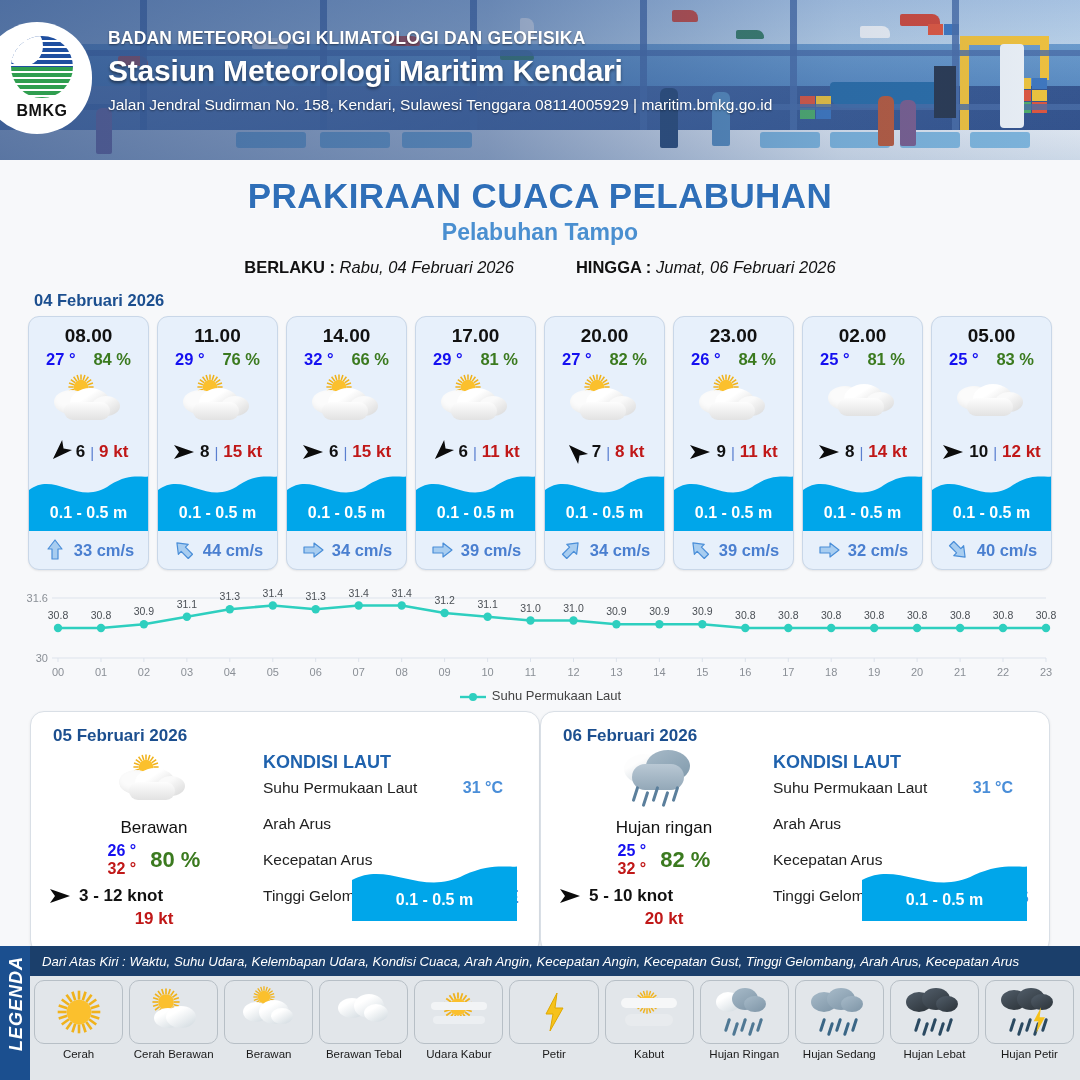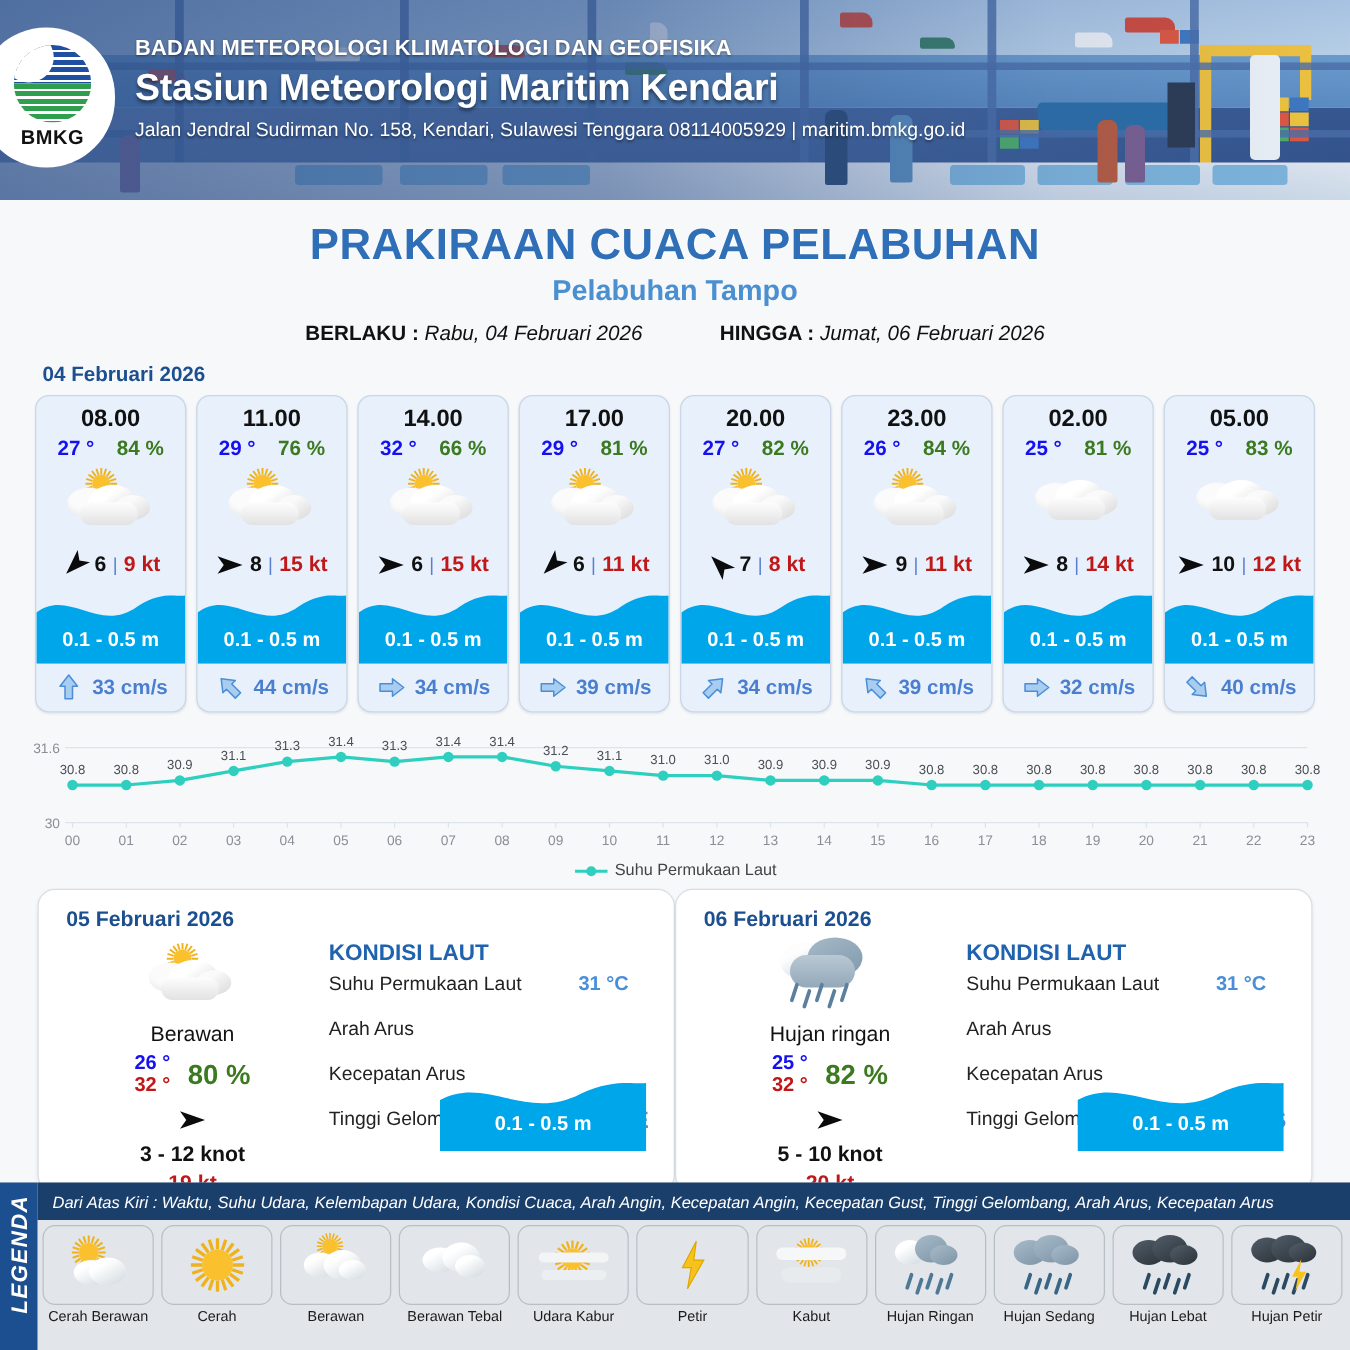--- a/index.html
+++ b/index.html
@@ -115,21 +115,21 @@
             height:243px; position:relative; box-shadow:0 1px 3px rgba(0,0,0,.07); }
   .dp-date { position:absolute; left:22px; top:14px; font-size:17px; font-weight:bold; color:#1c4f8f; }
   .dp-left { position:absolute; left:18px; top:38px; width:210px; text-align:center; }
   .dp-icon { display:flex; justify-content:center; height:66px; align-items:center; }
   .dp-cond { font-size:17px; color:#111; margin-top:2px; }
   .dp-temps { display:flex; align-items:center; justify-content:center; gap:14px; margin-top:4px; }
   .dp-tcol { display:flex; flex-direction:column; line-height:1.15; }
   .dp-tmin { font-size:16px; font-weight:bold; color:#1510f0; }
   .dp-tmax { font-size:16px; font-weight:bold; color:#c01818; }
   .dp-hum { font-size:22px; font-weight:bold; color:#3b7a1f; }
-  .dp-wind { display:flex; align-items:center; justify-content:space-between; gap:8px; margin-top:7px;flex-direction:column; }
+  .dp-wind { display:flex; align-items:center; justify-content:flex-start; gap:8px; margin-top:7px; }
   .dp-wind-txt { font-size:17px; font-weight:bold; color:#111; }
   .dp-gust { font-size:17px; font-weight:bold; color:#c01818; margin-top:3px; }
   .dp-right { position:absolute; left:232px; top:40px; right:12px; }
   .dp-title { font-size:18px; font-weight:bold; color:#1f62ad; }
   .dp-row { position:relative; height:36px; font-size:15.5px; color:#222; }
   .dp-val { position:absolute; right:24px; top:0; font-size:16px; font-weight:bold; color:#4a8ed8; }
   .dp-cur-dir { position:absolute; right:8px; top:22px; display:flex; align-items:center; gap:6px;margin-top:46px; }
   .dp-cur-dir .lbl { font-size:19px; font-weight:bold; color:#4a8ed8; }
   .dp-speed { position:absolute; right:20px; top:96px; font-size:16px; font-weight:bold; color:#4a8ed8; }
   .dp-wave { position:absolute; right:10px; bottom:6px; width:165px; height:58px; }
@@ -945,20 +945,48 @@
   </div>
 
 <div class="legend-strip">
   <div class="legend-side">
     <div class="legend-side-txt">LEGENDA</div>
   </div>
   <div class="legend-note">Dari Atas Kiri : Waktu, Suhu Udara, Kelembapan Udara, Kondisi Cuaca, Arah Angin, Kecepatan Angin, Kecepatan Gust, Tinggi Gelombang, Arah Arus, Kecepatan Arus</div>
   <div class="legend-items" id="legend-root">
       <div class="li">
         <div class="li-box">
+          <span class="sun-full"><svg width="44" height="44" viewBox="0 0 32 32">
+              <line x1="25" y1="16" x2="31.5" y2="16" stroke="#f0b21c" stroke-width="1.9"></line>
+              <line x1="24.559508646656383" y1="18.781152949374526" x2="30.74137600257488" y2="20.789763412811684" stroke="#f0b21c" stroke-width="1.9"></line>
+              <line x1="23.281152949374526" y1="21.290067270632257" x2="28.539763412811688" y2="25.110671410533335" stroke="#f0b21c" stroke-width="1.9"></line>
+              <line x1="21.290067270632257" y1="23.281152949374526" x2="25.110671410533335" y2="28.539763412811688" stroke="#f0b21c" stroke-width="1.9"></line>
+              <line x1="18.781152949374526" y1="24.559508646656383" x2="20.789763412811688" y2="30.74137600257488" stroke="#f0b21c" stroke-width="1.9"></line>
+              <line x1="16" y1="25" x2="16" y2="31.5" stroke="#f0b21c" stroke-width="1.9"></line>
+              <line x1="13.218847050625474" y1="24.559508646656383" x2="11.210236587188316" y2="30.74137600257488" stroke="#f0b21c" stroke-width="1.9"></line>
+              <line x1="10.709932729367743" y1="23.281152949374526" x2="6.889328589466668" y2="28.539763412811688" stroke="#f0b21c" stroke-width="1.9"></line>
+              <line x1="8.718847050625474" y1="21.29006727063226" x2="3.460236587188316" y2="25.110671410533335" stroke="#f0b21c" stroke-width="1.9"></line>
+              <line x1="7.440491353343619" y1="18.781152949374526" x2="1.2586239974251203" y2="20.789763412811688" stroke="#f0b21c" stroke-width="1.9"></line>
+              <line x1="7" y1="16" x2="0.5" y2="16.000000000000004" stroke="#f0b21c" stroke-width="1.9"></line>
+              <line x1="7.440491353343619" y1="13.21884705062547" x2="1.2586239974251203" y2="11.21023658718831" stroke="#f0b21c" stroke-width="1.9"></line>
+              <line x1="8.718847050625472" y1="10.709932729367743" x2="3.4602365871883123" y2="6.889328589466668" stroke="#f0b21c" stroke-width="1.9"></line>
+              <line x1="10.70993272936774" y1="8.718847050625474" x2="6.889328589466665" y2="3.460236587188316" stroke="#f0b21c" stroke-width="1.9"></line>
+              <line x1="13.218847050625472" y1="7.440491353343619" x2="11.210236587188312" y2="1.2586239974251203" stroke="#f0b21c" stroke-width="1.9"></line>
+              <line x1="15.999999999999998" y1="7" x2="15.999999999999996" y2="0.5" stroke="#f0b21c" stroke-width="1.9"></line>
+              <line x1="18.781152949374526" y1="7.440491353343617" x2="20.78976341281168" y2="1.2586239974251185" stroke="#f0b21c" stroke-width="1.9"></line>
+              <line x1="21.290067270632257" y1="8.718847050625472" x2="25.110671410533328" y2="3.4602365871883123" stroke="#f0b21c" stroke-width="1.9"></line>
+              <line x1="23.281152949374526" y1="10.70993272936774" x2="28.539763412811684" y2="6.889328589466663" stroke="#f0b21c" stroke-width="1.9"></line>
+              <line x1="24.559508646656383" y1="13.21884705062547" x2="30.74137600257488" y2="11.210236587188312" stroke="#f0b21c" stroke-width="1.9"></line>
+              <circle cx="16" cy="16" r="9" fill="#fbc02d"></circle>
+            </svg></span>
+        </div>
+                  <div class="li-label">Cerah</div>
+      </div>
+      <div class="li">
+        <div class="li-box">
           <span class="ic-wrap">
         <span style="position:absolute;left:6px;top:0px"><svg width="28" height="28" viewBox="0 0 32 32">
                 <line x1="25" y1="16" x2="31.5" y2="16" stroke="#f0b21c" stroke-width="1.9"></line>
                 <line x1="24.559508646656383" y1="18.781152949374526" x2="30.74137600257488" y2="20.789763412811684" stroke="#f0b21c" stroke-width="1.9"></line>
                 <line x1="23.281152949374526" y1="21.290067270632257" x2="28.539763412811688" y2="25.110671410533335" stroke="#f0b21c" stroke-width="1.9"></line>
                 <line x1="21.290067270632257" y1="23.281152949374526" x2="25.110671410533335" y2="28.539763412811688" stroke="#f0b21c" stroke-width="1.9"></line>
                 <line x1="18.781152949374526" y1="24.559508646656383" x2="20.789763412811688" y2="30.74137600257488" stroke="#f0b21c" stroke-width="1.9"></line>
                 <line x1="16" y1="25" x2="16" y2="31.5" stroke="#f0b21c" stroke-width="1.9"></line>
                 <line x1="13.218847050625474" y1="24.559508646656383" x2="11.210236587188316" y2="30.74137600257488" stroke="#f0b21c" stroke-width="1.9"></line>
                 <line x1="10.709932729367743" y1="23.281152949374526" x2="6.889328589466668" y2="28.539763412811688" stroke="#f0b21c" stroke-width="1.9"></line>
@@ -974,48 +1002,20 @@
                 <line x1="21.290067270632257" y1="8.718847050625472" x2="25.110671410533328" y2="3.4602365871883123" stroke="#f0b21c" stroke-width="1.9"></line>
                 <line x1="23.281152949374526" y1="10.70993272936774" x2="28.539763412811684" y2="6.889328589466663" stroke="#f0b21c" stroke-width="1.9"></line>
                 <line x1="24.559508646656383" y1="13.21884705062547" x2="30.74137600257488" y2="11.210236587188312" stroke="#f0b21c" stroke-width="1.9"></line>
                 <circle cx="16" cy="16" r="9" fill="#fbc02d"></circle>
               </svg></span>
             <span style="position:absolute;left:8px;top:20px;width:28px;height:20px;background:linear-gradient(150deg,#ffffff 30%,#cfd8de 100%);border-radius:50%"></span>
             <span style="position:absolute;left:20px;top:18px;width:30px;height:22px;background:linear-gradient(150deg,#ffffff 30%,#cfd8de 100%);border-radius:50%"></span>
           </span>
         </div>
                   <div class="li-label">Cerah Berawan</div>
-      </div>
-      <div class="li">
-        <div class="li-box">
-          <span class="sun-full"><svg width="44" height="44" viewBox="0 0 32 32">
-              <line x1="25" y1="16" x2="31.5" y2="16" stroke="#f0b21c" stroke-width="1.9"></line>
-              <line x1="24.559508646656383" y1="18.781152949374526" x2="30.74137600257488" y2="20.789763412811684" stroke="#f0b21c" stroke-width="1.9"></line>
-              <line x1="23.281152949374526" y1="21.290067270632257" x2="28.539763412811688" y2="25.110671410533335" stroke="#f0b21c" stroke-width="1.9"></line>
-              <line x1="21.290067270632257" y1="23.281152949374526" x2="25.110671410533335" y2="28.539763412811688" stroke="#f0b21c" stroke-width="1.9"></line>
-              <line x1="18.781152949374526" y1="24.559508646656383" x2="20.789763412811688" y2="30.74137600257488" stroke="#f0b21c" stroke-width="1.9"></line>
-              <line x1="16" y1="25" x2="16" y2="31.5" stroke="#f0b21c" stroke-width="1.9"></line>
-              <line x1="13.218847050625474" y1="24.559508646656383" x2="11.210236587188316" y2="30.74137600257488" stroke="#f0b21c" stroke-width="1.9"></line>
-              <line x1="10.709932729367743" y1="23.281152949374526" x2="6.889328589466668" y2="28.539763412811688" stroke="#f0b21c" stroke-width="1.9"></line>
-              <line x1="8.718847050625474" y1="21.29006727063226" x2="3.460236587188316" y2="25.110671410533335" stroke="#f0b21c" stroke-width="1.9"></line>
-              <line x1="7.440491353343619" y1="18.781152949374526" x2="1.2586239974251203" y2="20.789763412811688" stroke="#f0b21c" stroke-width="1.9"></line>
-              <line x1="7" y1="16" x2="0.5" y2="16.000000000000004" stroke="#f0b21c" stroke-width="1.9"></line>
-              <line x1="7.440491353343619" y1="13.21884705062547" x2="1.2586239974251203" y2="11.21023658718831" stroke="#f0b21c" stroke-width="1.9"></line>
-              <line x1="8.718847050625472" y1="10.709932729367743" x2="3.4602365871883123" y2="6.889328589466668" stroke="#f0b21c" stroke-width="1.9"></line>
-              <line x1="10.70993272936774" y1="8.718847050625474" x2="6.889328589466665" y2="3.460236587188316" stroke="#f0b21c" stroke-width="1.9"></line>
-              <line x1="13.218847050625472" y1="7.440491353343619" x2="11.210236587188312" y2="1.2586239974251203" stroke="#f0b21c" stroke-width="1.9"></line>
-              <line x1="15.999999999999998" y1="7" x2="15.999999999999996" y2="0.5" stroke="#f0b21c" stroke-width="1.9"></line>
-              <line x1="18.781152949374526" y1="7.440491353343617" x2="20.78976341281168" y2="1.2586239974251185" stroke="#f0b21c" stroke-width="1.9"></line>
-              <line x1="21.290067270632257" y1="8.718847050625472" x2="25.110671410533328" y2="3.4602365871883123" stroke="#f0b21c" stroke-width="1.9"></line>
-              <line x1="23.281152949374526" y1="10.70993272936774" x2="28.539763412811684" y2="6.889328589466663" stroke="#f0b21c" stroke-width="1.9"></line>
-              <line x1="24.559508646656383" y1="13.21884705062547" x2="30.74137600257488" y2="11.210236587188312" stroke="#f0b21c" stroke-width="1.9"></line>
-              <circle cx="16" cy="16" r="9" fill="#fbc02d"></circle>
-            </svg></span>
-        </div>
-                  <div class="li-label">Cerah</div>
       </div>
       <div class="li">
         <div class="li-box">
           <span class="ic-wrap">
         <span style="position:absolute;left:12px;top:-2px"><svg width="22" height="22" viewBox="0 0 32 32">
                 <line x1="25" y1="16" x2="31.5" y2="16" stroke="#f0b21c" stroke-width="1.9"></line>
                 <line x1="24.559508646656383" y1="18.781152949374526" x2="30.74137600257488" y2="20.789763412811684" stroke="#f0b21c" stroke-width="1.9"></line>
                 <line x1="23.281152949374526" y1="21.290067270632257" x2="28.539763412811688" y2="25.110671410533335" stroke="#f0b21c" stroke-width="1.9"></line>
                 <line x1="21.290067270632257" y1="23.281152949374526" x2="25.110671410533335" y2="28.539763412811688" stroke="#f0b21c" stroke-width="1.9"></line>
                 <line x1="18.781152949374526" y1="24.559508646656383" x2="20.789763412811688" y2="30.74137600257488" stroke="#f0b21c" stroke-width="1.9"></line>

